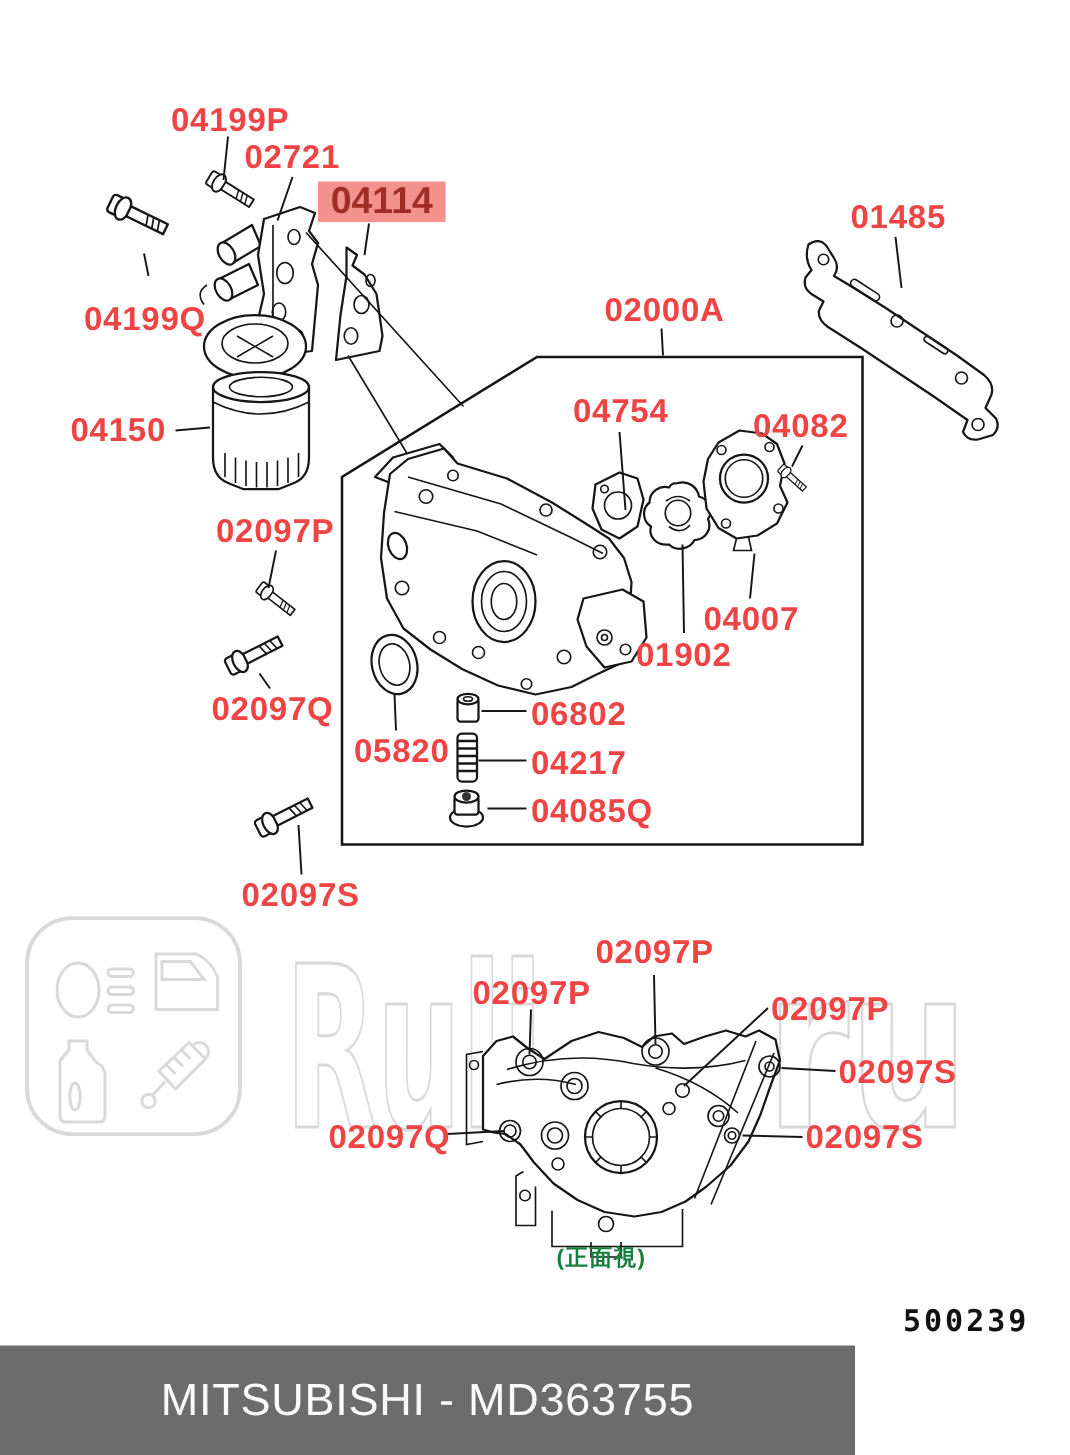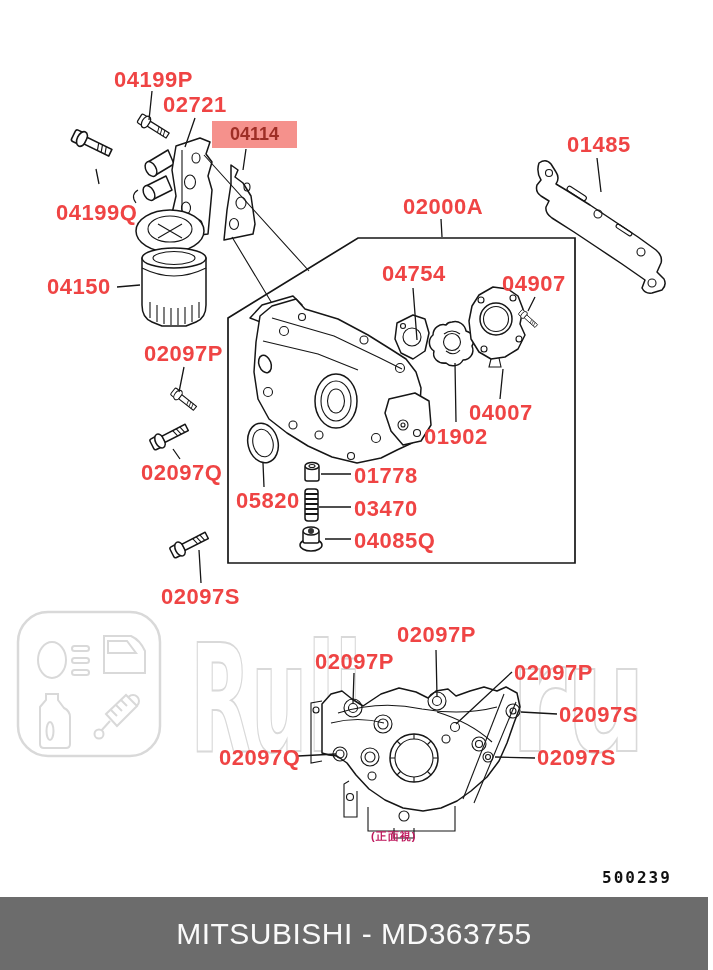--- a/index.html
+++ b/index.html
@@ -6,26 +6,26 @@
   .page{position:relative;width:713px;height:970px;background:#ffffff;overflow:hidden;
         font-family:"Liberation Sans",sans-serif;}
   svg{position:absolute;left:0;top:0;}
   .art{stroke:#161616;fill:#ffffff;stroke-width:1.5;stroke-linejoin:round;stroke-linecap:round;}
   .thin{stroke:#161616;fill:none;stroke-width:1.1;}
   .leader{stroke:#161616;fill:none;stroke-width:1.3;}
   .wm{stroke:#d9d9d9;fill:#ffffff;stroke-width:2;}
   .plabel{position:absolute;font-weight:bold;font-size:22px;letter-spacing:.5px;
           color:#ef4444;white-space:nowrap;line-height:1.1;}
   .hl{position:absolute;left:212px;top:121px;width:85px;height:27px;background:#f5918c;
-      color:#9e2e26;font-weight:bold;font-size:18px;text-align:center;line-height:27px;}
-  .caption{position:absolute;left:371px;top:829px;font-weight:bold;font-size:11px;color:#be185d;
+      color:#9e2e26;font-weight:bold;font-size:25px;text-align:center;line-height:27px;}
+  .caption{position:absolute;left:371px;top:829px;font-weight:bold;font-size:15px;color:#15803d;
            letter-spacing:1px;}
   .pagecode{position:absolute;left:602px;top:868px;font-family:"DejaVu Sans Mono",monospace;
-            font-weight:bold;font-size:16px;letter-spacing:2px;color:#111;}
-  .footer{position:absolute;left:0;top:897px;width:708px;height:73px;background:#6c6c6c;
+            font-weight:bold;font-size:20px;letter-spacing:2px;color:#111;}
+  .footer{position:absolute;left:0;top:897px;width:570px;height:73px;background:#6c6c6c;
           display:flex;align-items:center;justify-content:center;gap:42px;flex-direction:column;}
   .footer span{color:#fafafa;font-size:30px;letter-spacing:.5px;}
 </style>
 </head>
 <body>
 
 <div class="page">
 
 <svg width="713" height="900" viewBox="0 0 713 900">
 
@@ -254,26 +254,26 @@
 <div class="plabel" style="left:163px;top:93px">02721</div>
 <div class="hl" style="background: rgb(245, 145, 140); color: rgb(158, 46, 38);">04114</div>
 <div class="plabel" style="left:56px;top:201px">04199Q</div>
 <div class="plabel" style="left:47px;top:275px">04150</div>
 <div class="plabel" style="left:144px;top:342px">02097P</div>
 <div class="plabel" style="left:141px;top:461px">02097Q</div>
 <div class="plabel" style="left:161px;top:585px">02097S</div>
 <div class="plabel" style="left:567px;top:133px">01485</div>
 <div class="plabel" style="left:403px;top:195px">02000A</div>
 <div class="plabel" style="left:382px;top:262px">04754</div>
-<div class="plabel" style="left:502px;top:272px">04907</div>
+<div class="plabel" style="left:502px;top:272px">04082</div>
 <div class="plabel" style="left:469px;top:401px">04007</div>
 <div class="plabel" style="left:424px;top:425px">01902</div>
-<div class="plabel" style="left:354px;top:464px">01778</div>
+<div class="plabel" style="left:354px;top:464px">06802</div>
 <div class="plabel" style="left:236px;top:489px">05820</div>
-<div class="plabel" style="left:354px;top:497px">03470</div>
+<div class="plabel" style="left:354px;top:497px">04217</div>
 <div class="plabel" style="left:354px;top:529px">04085Q</div>
 <div class="plabel" style="left:397px;top:623px">02097P</div>
 <div class="plabel" style="left:315px;top:650px">02097P</div>
 <div class="plabel" style="left:514px;top:661px">02097P</div>
 <div class="plabel" style="left:559px;top:703px">02097S</div>
 <div class="plabel" style="left:219px;top:746px">02097Q</div>
 <div class="plabel" style="left:537px;top:746px">02097S</div>
 
 <div class="caption">(正面視)</div>
 <div class="pagecode">500239</div>

